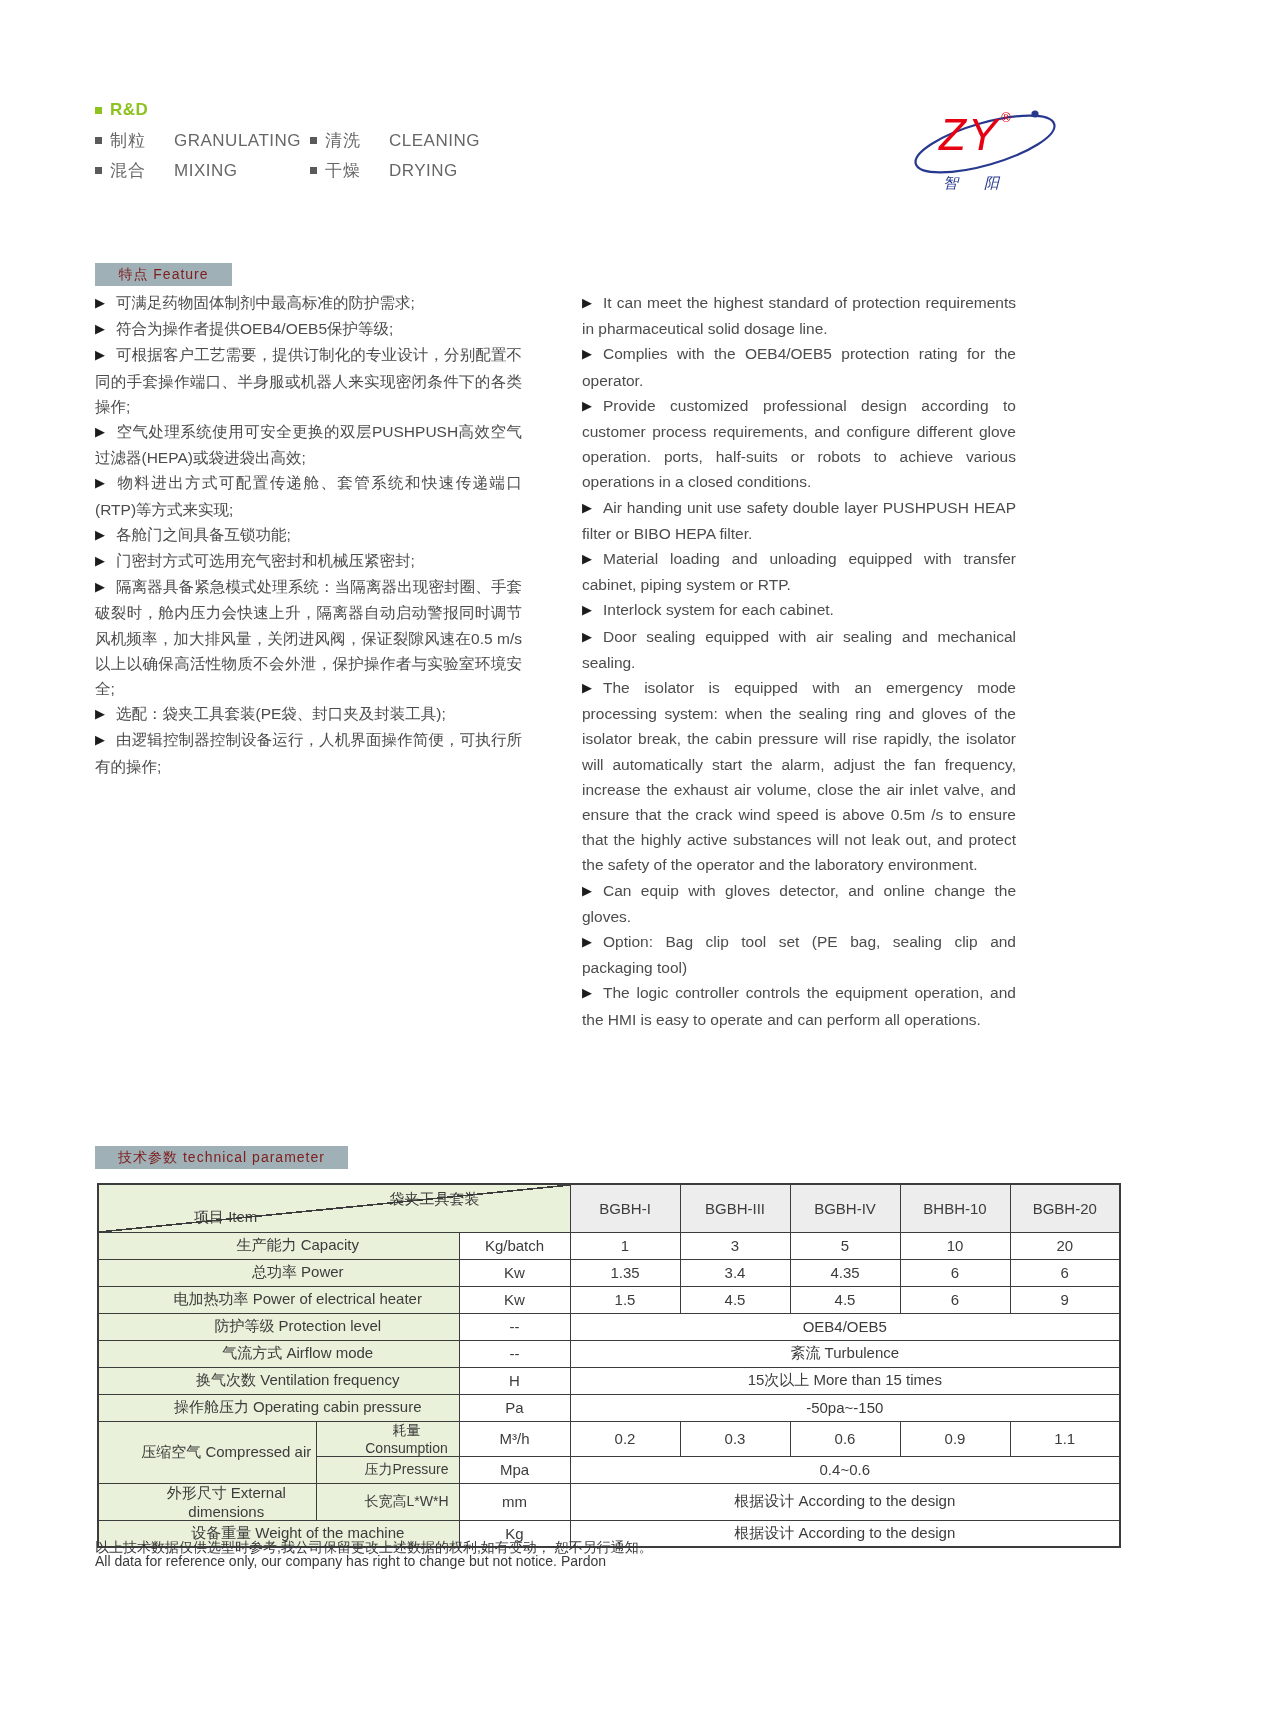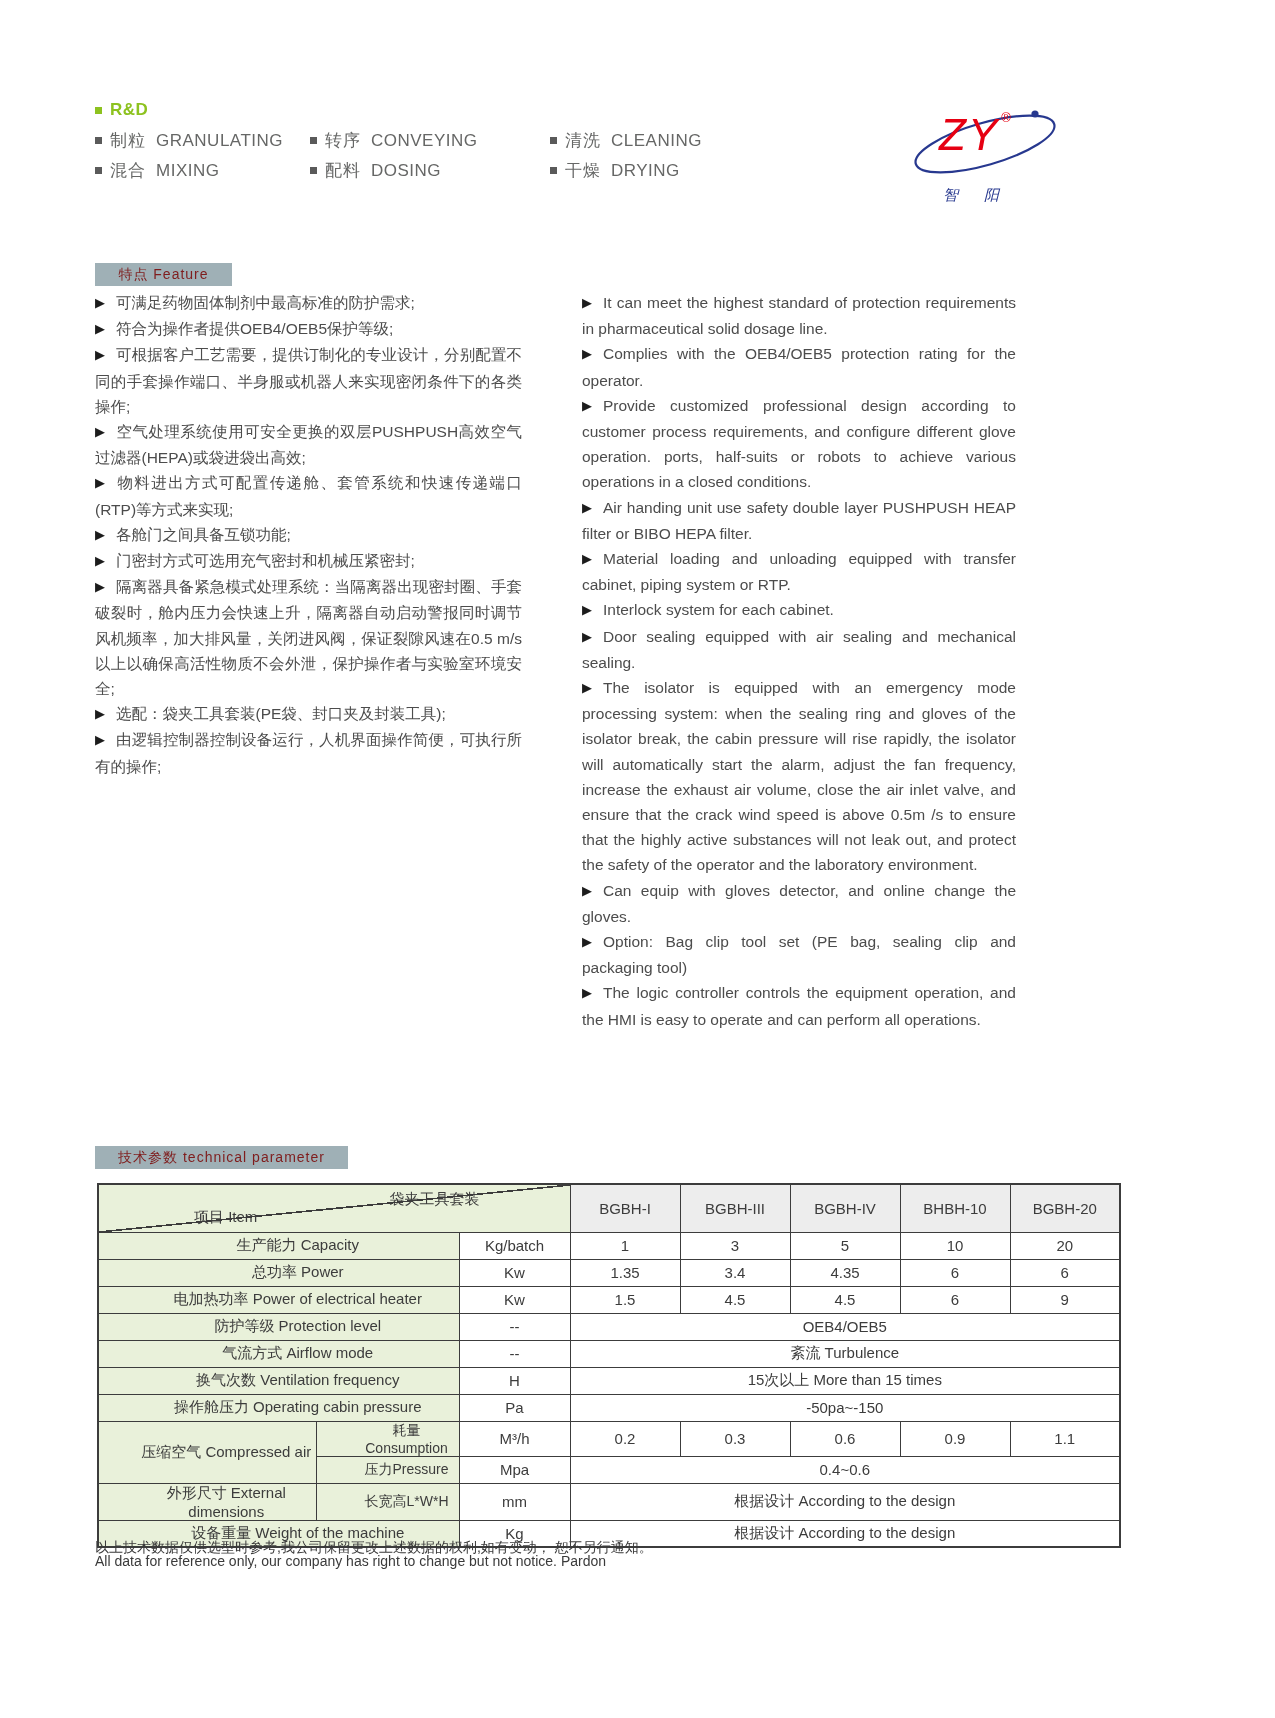--- a/index.html
+++ b/index.html
@@ -27,31 +27,31 @@
   .sq{display:inline-block;width:7px;height:7px;background:#5a5a5a;margin-right:8px;flex:none;}
   .sq.green{background:var(--accent-green);}
   .rd-line .lbl{color:var(--accent-green);font-size:17px;font-weight:bold;letter-spacing:0.5px;}
   .cat-cols{display:flex;}
   .cat-col{display:flex;flex-direction:column;row-gap:7px;}
   .cat-col.c1{width:215px;}
   .cat-col.c2{width:240px;}
   .cat-col.c3{width:220px;}
   .cat{display:flex;align-items:center;font-size:17px;color:#666766;}
   .cat .zh{margin-right:10px;letter-spacing:1px;}
-  .cat .en{letter-spacing:0.5px;}
+  .cat .en{letter-spacing:0.5px;margin-left:18px;}
 
   
   .logo{position:absolute;left:905px;top:102px;width:170px;height:100px;}
   .swoosh{position:absolute;left:0;top:0;overflow:visible;}
   .swoosh ellipse{fill:none;stroke:var(--logo-blue);stroke-width:2.2px;}
   .swoosh circle{fill:var(--logo-blue);}
   .zy-wrap{position:absolute;left:34px;top:8px;white-space:nowrap;}
   .zy{font-size:44px;font-weight:normal;font-style:italic;color:var(--logo-red);letter-spacing:2px;line-height:1;}
   .reg{font-size:13px;color:var(--logo-red);vertical-align:28px;margin-left:2px;font-style:normal;}
-  .logo-sub{position:absolute;left:38px;top:72px;color:var(--logo-blue);font-size:15px;letter-spacing:26px;font-style:italic;white-space:nowrap;margin-top:12px;}
+  .logo-sub{position:absolute;left:38px;top:72px;color:var(--logo-blue);font-size:15px;letter-spacing:26px;font-style:italic;white-space:nowrap;}
 
   
   .section-bar{
     position:absolute;background:var(--section-bar);color:#7f1d1d;
     font-size:14px;height:23px;line-height:23px;text-align:center;letter-spacing:1px;
   }
   .feature-bar{left:95px;top:263px;width:137px;}
   .tech-bar{left:95px;top:1146px;width:253px;}
 
   
@@ -106,32 +106,20 @@
           <span class="sq"></span>
           <span class="zh">制粒</span>
           <span class="en">GRANULATING</span>
         </div>
         <div class="cat">
           <span class="sq"></span>
           <span class="zh">混合</span>
           <span class="en">MIXING</span>
         </div>
       </div>
-      <div class="cat-col c2">
-        <div class="cat">
-          <span class="sq"></span>
-          <span class="zh">转序</span>
-          <span class="en">CONVEYING</span>
-        </div>
-        <div class="cat">
-          <span class="sq"></span>
-          <span class="zh">配料</span>
-          <span class="en">DOSING</span>
-        </div>
-      </div>
       <div class="cat-col c3">
         <div class="cat">
           <span class="sq"></span>
           <span class="zh">清洗</span>
           <span class="en">CLEANING</span>
         </div>
         <div class="cat">
           <span class="sq"></span>
           <span class="zh">干燥</span>
           <span class="en">DRYING</span>

